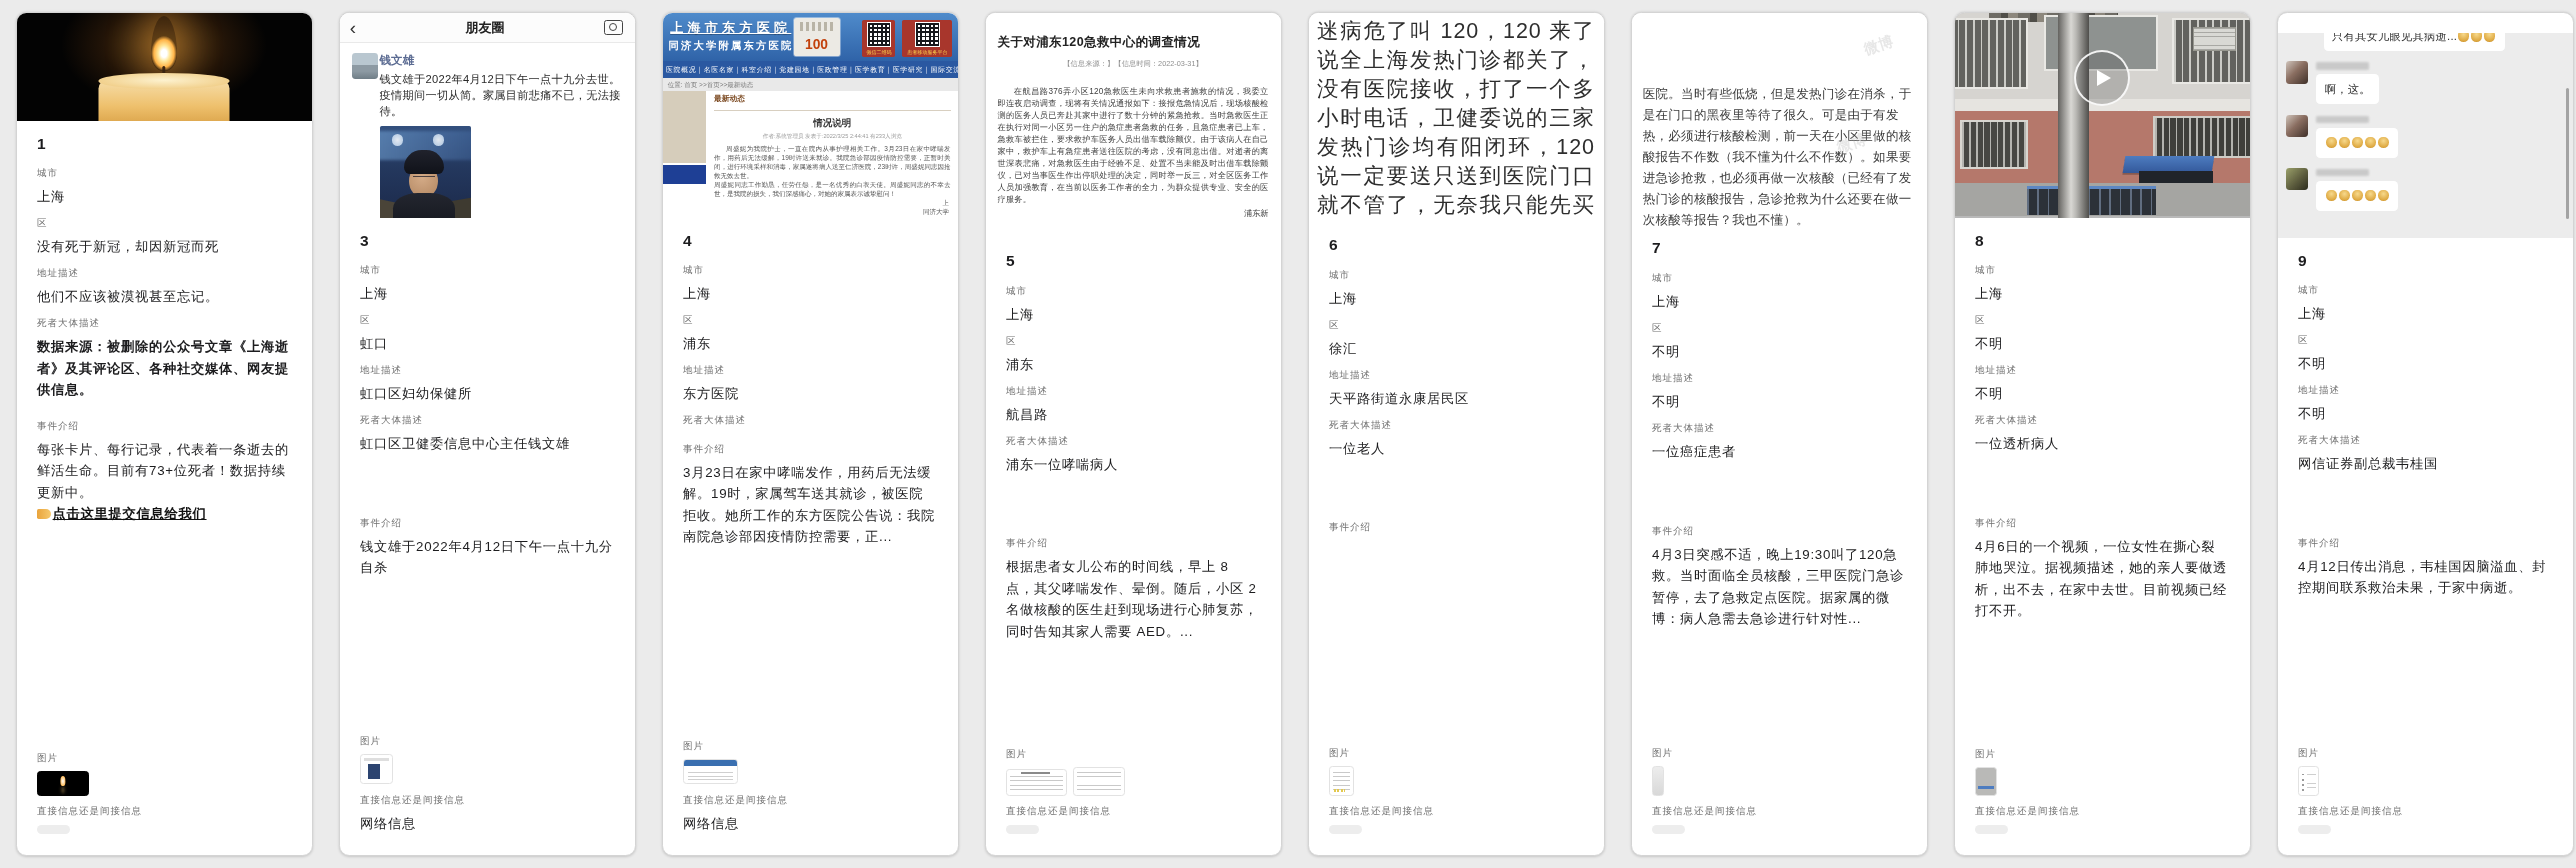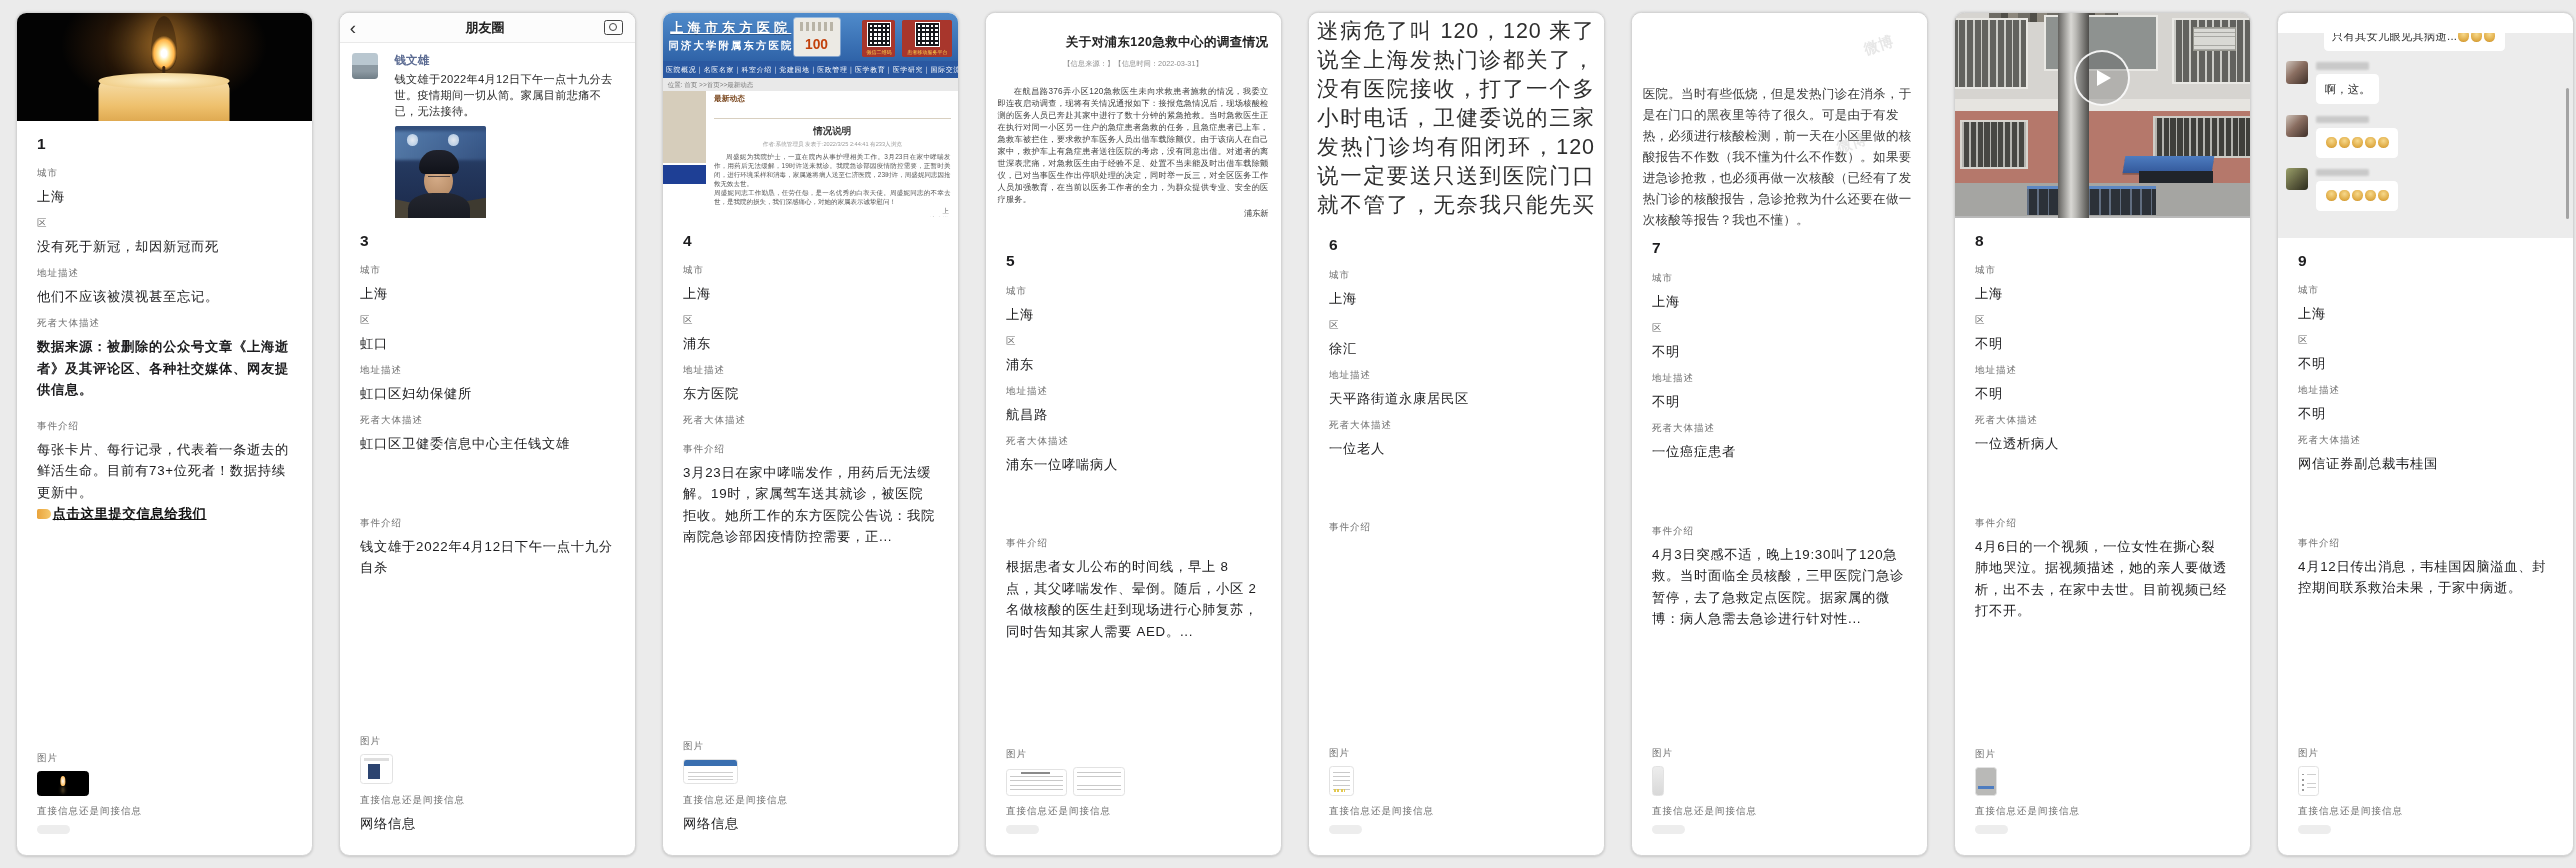--- a/index.html
+++ b/index.html
@@ -51,21 +51,21 @@
     background:radial-gradient(closest-side at 50% 68%,#ffffff 0 22%,#ffe79a 45%,#ffb347 78%,rgba(255,140,30,.05));
     box-shadow:0 0 33px 12px rgba(255,170,60,.35);filter:blur(0.3px);}
 
   
   .img-moments{background:#fff;}
   .wm-bar{height:29px;display:flex;align-items:center;border-bottom:0.9px solid #e9e9e9;background:#fcfcfc;}
   .wm-back{font-size:19px;color:#333;padding:0 10.3px;line-height:26px;}
   .wm-title{flex:1;text-align:center;font-size:13px;font-weight:600;color:#222;}
   .wm-cam{width:17px;height:13px;border:1.4px solid #444;border-radius:2.6px;margin-right:12px;position:relative;}
   .wm-cam::after{content:"";position:absolute;left:4.3px;top:2.2px;width:6px;height:6px;border:1.2px solid #444;border-radius:50%;}
-  .wm-post{display:flex;padding:10.3px 10.3px 0 12px;gap:17px;}
+  .wm-post{display:flex;padding:10.3px 10.3px 0 12px;gap:2px;}
   .wm-ava{width:26px;height:26px;border-radius:3.4px;flex:none;
     background:linear-gradient(180deg,#b9c7d0 0 45%,#8d9aa3 45% 70%,#6f7d86);}
   .wm-col{flex:1;min-width:0;}
   .wm-name{font-size:11.6px;color:#5b6b92;font-weight:600;margin-bottom:2.6px;}
   .wm-text{font-size:11.2px;color:#2b2b2b;line-height:16px;letter-spacing:0.3px;}
   .wm-photo{margin-top:6.9px;width:91px;height:102px;border-radius:1.7px;position:relative;overflow:hidden;
     background:linear-gradient(180deg,#33507e 0%,#24385e 40%,#1a2747 100%);}
   .wm-ph-light{position:absolute;left:-8.6px;top:5.2px;width:112px;height:29px;
     background:linear-gradient(90deg,rgba(120,170,220,.55),rgba(70,110,170,.35));filter:blur(1.7px);}
   .wm-ph-dot1,.wm-ph-dot2{position:absolute;top:8.6px;width:11.2px;height:11.2px;border-radius:50%;
@@ -101,30 +101,30 @@
     margin:0 auto;border:1.7px solid #fff;}
   .hs-qr-lb{font-size:5.6px;color:#ffd34d;margin-top:1.7px;white-space:nowrap;transform:scale(.9);}
   .hs-nav{height:17px;background:#2a58a1;color:#fff;font-size:6.9px;line-height:17px;letter-spacing:0.7px;
     white-space:nowrap;overflow:hidden;padding-left:3.4px;}
   .hs-crumb{height:13px;background:#e9e9e9;color:#787878;font-size:6.5px;line-height:13px;padding-left:5.2px;}
   .hs-main{display:flex;height:126px;}
   .hs-side{width:43px;flex:none;background:#fff;}
   .hs-side-tan{height:72px;background:#d6cdbb;}
   .hs-side-blue{height:19px;background:#1e3f95;margin-top:1.7px;}
   .hs-doc{flex:1;padding:3.4px 6.9px 0 8.6px;overflow:hidden;}
-  .hs-sec{font-size:7.7px;font-weight:700;color:#7c4a22;border-bottom:0.9px solid #d8cfc0;padding-bottom:14px;}
+  .hs-sec{font-size:7.7px;font-weight:700;color:#7c4a22;border-bottom:0.9px solid #d8cfc0;padding-bottom:6px;}
   .hs-doc-title{text-align:center;font-size:9.5px;font-weight:700;color:#333;margin-top:6px;}
   .hs-doc-meta{text-align:center;font-size:5.6px;color:#9a9a9a;margin-top:2.6px;}
   .hs-doc-body{font-size:6.5px;color:#555;line-height:9px;text-align:justify;margin-top:3.4px;
     white-space:pre-line;text-indent:12px;}
   .hs-doc-sign{text-align:right;font-size:6.5px;color:#555;line-height:9px;padding-right:1.7px;}
 
   
   .img-report{background:#fff;padding:20.6px 12px 0;}
-  .rp-title{text-align:right;font-size:12.5px;font-weight:700;color:#222;letter-spacing:0.4px;}
+  .rp-title{text-align:left;font-size:12.5px;font-weight:700;color:#222;letter-spacing:0.4px;}
   .rp-meta{text-align:center;font-size:7.3px;color:#8f8f8f;margin-top:8.6px;}
   .rp-body{margin-top:17px;font-size:8.2px;color:#3f3f3f;line-height:12px;text-align:justify;
     letter-spacing:0.2px;text-indent:16.3px;}
   .rp-sign{text-align:right;font-size:8.2px;color:#3f3f3f;margin-top:1.7px;}
 
   
   .img-bigtext{background:#fff;padding:4.3px 8.6px 0;font-size:21.5px;line-height:29px;color:#2e2e2e;
     letter-spacing:0.9px;text-align:justify;}
 
   

